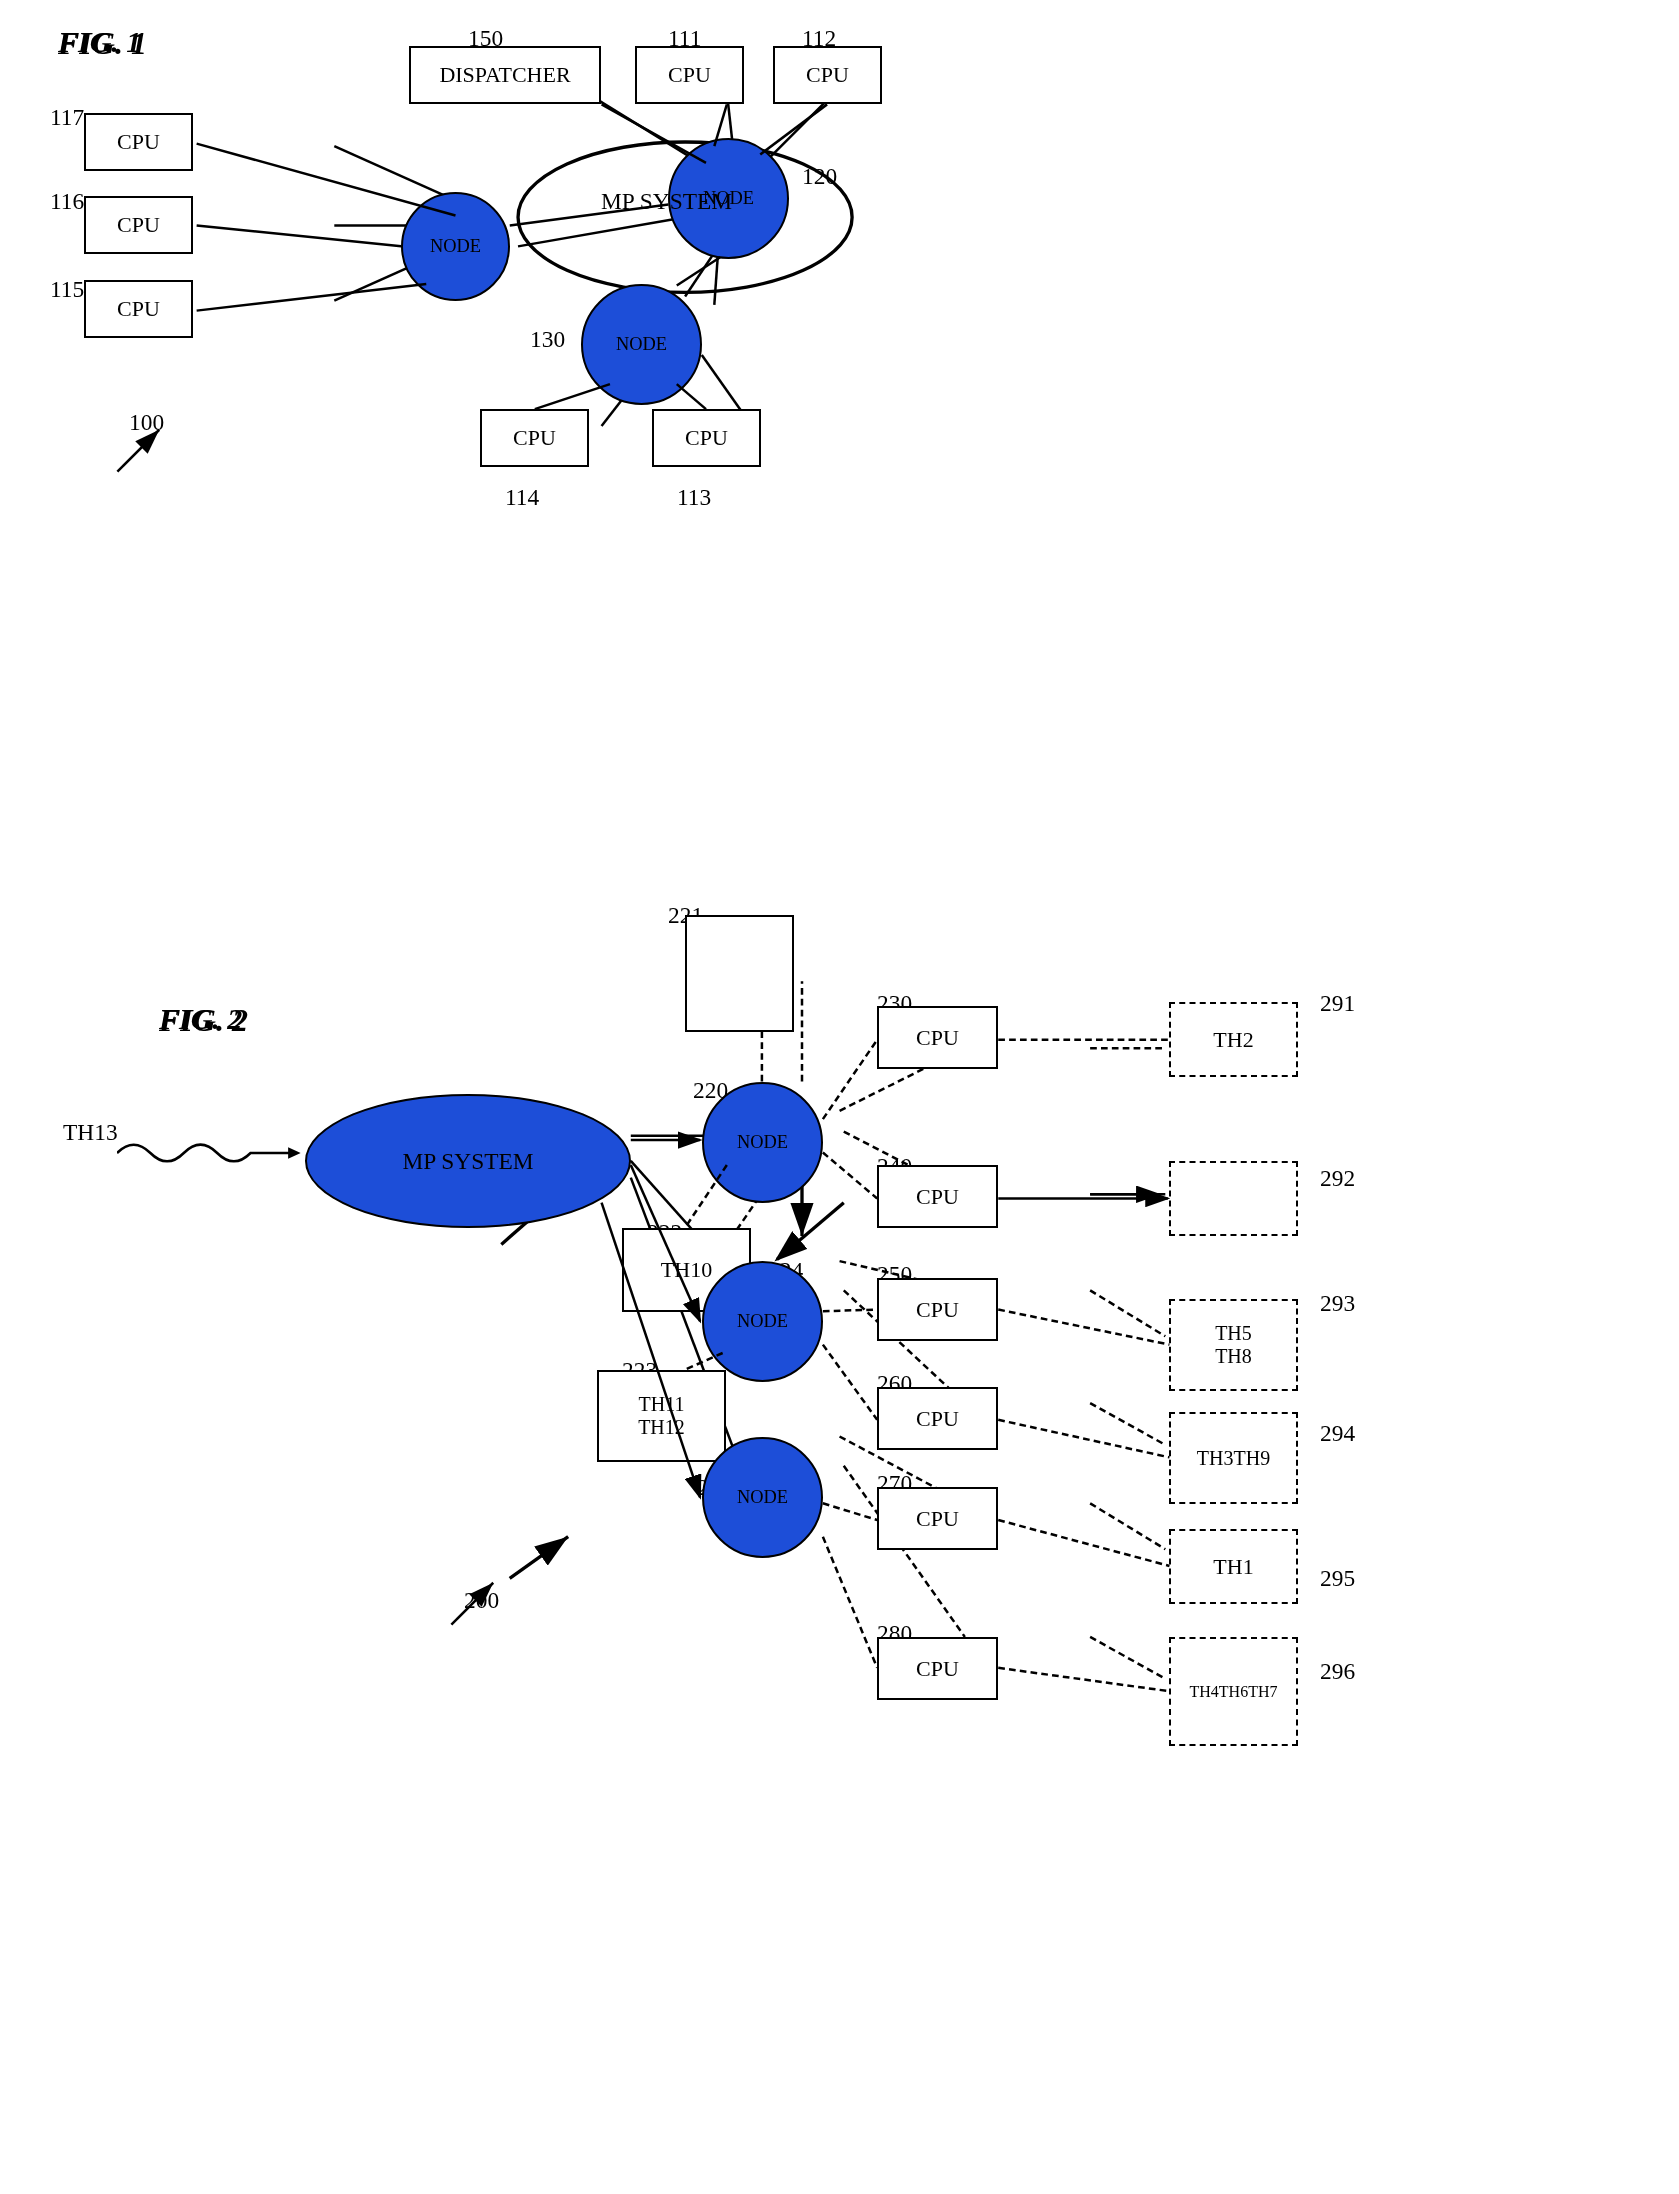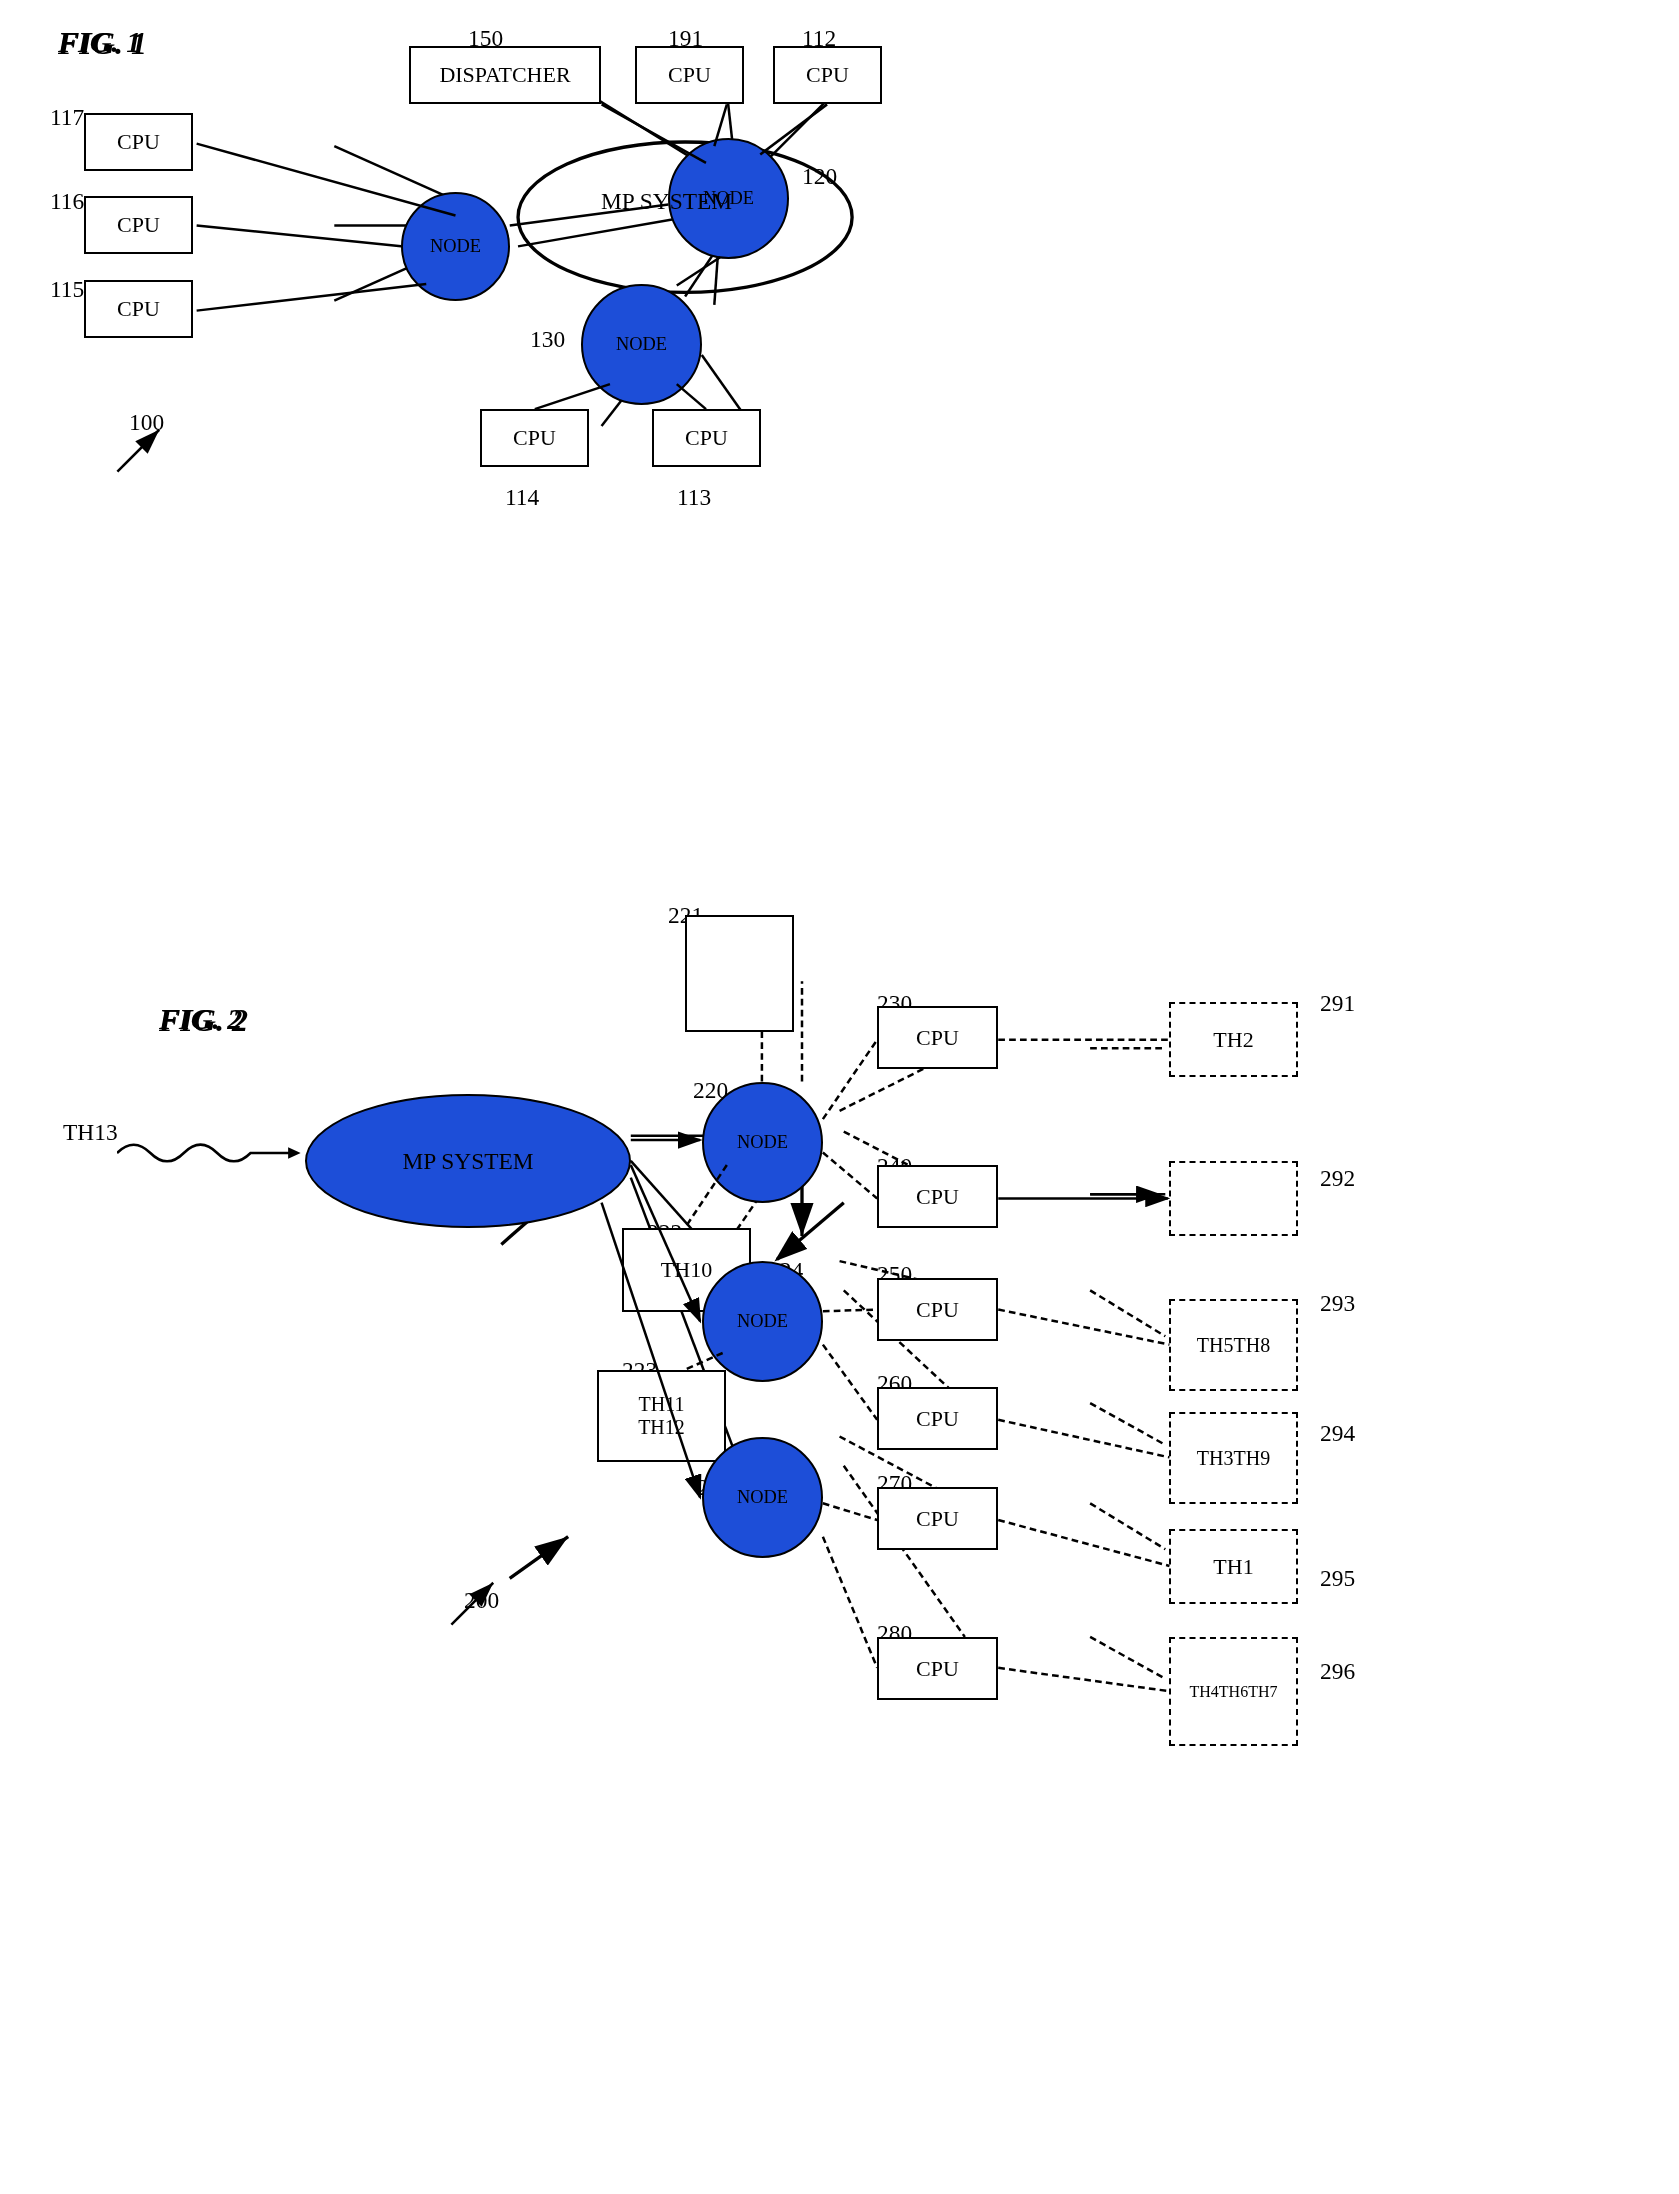--- a/index.html
+++ b/index.html
@@ -136,21 +136,21 @@
     <line x1="960" y1="1400" x2="960" y2="1480" stroke="#000" stroke-width="4" marker-end="url(#arrowhead)"></line>
 
     <line x1="600" y1="1490" x2="680" y2="1420" stroke="#000" stroke-width="4" marker-end="url(#arrowhead)"></line>
 
     <line x1="610" y1="1890" x2="680" y2="1840" stroke="#000" stroke-width="4" marker-end="url(#arrowhead)"></line>
   </svg>
 
   <div class="fig-label" style="left:58px; top:25px;">FIG. 1</div>
 
   <div class="label" style="left:468px; top:25px;">150</div>
-  <div class="label" style="left:668px; top:25px;">191</div>
+  <div class="label" style="left:668px; top:25px;">111</div>
   <div class="label" style="left:802px; top:25px;">112</div>
 
   <div class="box" style="left:409px; top:46px; width:192px; height:58px;">
     <span>DISPATCHER</span>
   </div>
 
   <div class="box" style="left:635px; top:46px; width:109px; height:58px;">
     <span>CPU</span>
   </div>
 
@@ -273,21 +273,21 @@
 
   <div class="label" style="left:1320px; top:990px;">291</div>
   <div class="box" style="left:1169px; top:1002px; width:129px; height:75px; border: 2.5px dashed #000;">
     <span>TH2</span>
   </div>
 
   <div class="label" style="left:1320px; top:1165px;">292</div>
   <div class="box" style="left:1169px; top:1161px; width:129px; height:75px; border: 2.5px dashed #000;"></div>
 
   <div class="label" style="left:1320px; top:1290px;">293</div>
-  <div class="box" style="left:1169px; top:1299px; width:129px; height:92px; border: 2.5px dashed #000; display:flex; align-items:center; justify-content:center; flex-direction:row; font-size:20px;">
+  <div class="box" style="left:1169px; top:1299px; width:129px; height:92px; border: 2.5px dashed #000; display:flex; align-items:center; justify-content:center; flex-direction:column; font-size:20px;">
     <span>TH5</span>
     <span>TH8</span>
   </div>
 
   <div class="label" style="left:1320px; top:1420px;">294</div>
   <div class="box" style="left:1169px; top:1412px; width:129px; height:92px; border: 2.5px dashed #000; display:flex; align-items:center; justify-content:center; flex-direction:row; font-size:20px;">
     <span>TH3</span>
     <span>TH9</span>
   </div>
 

